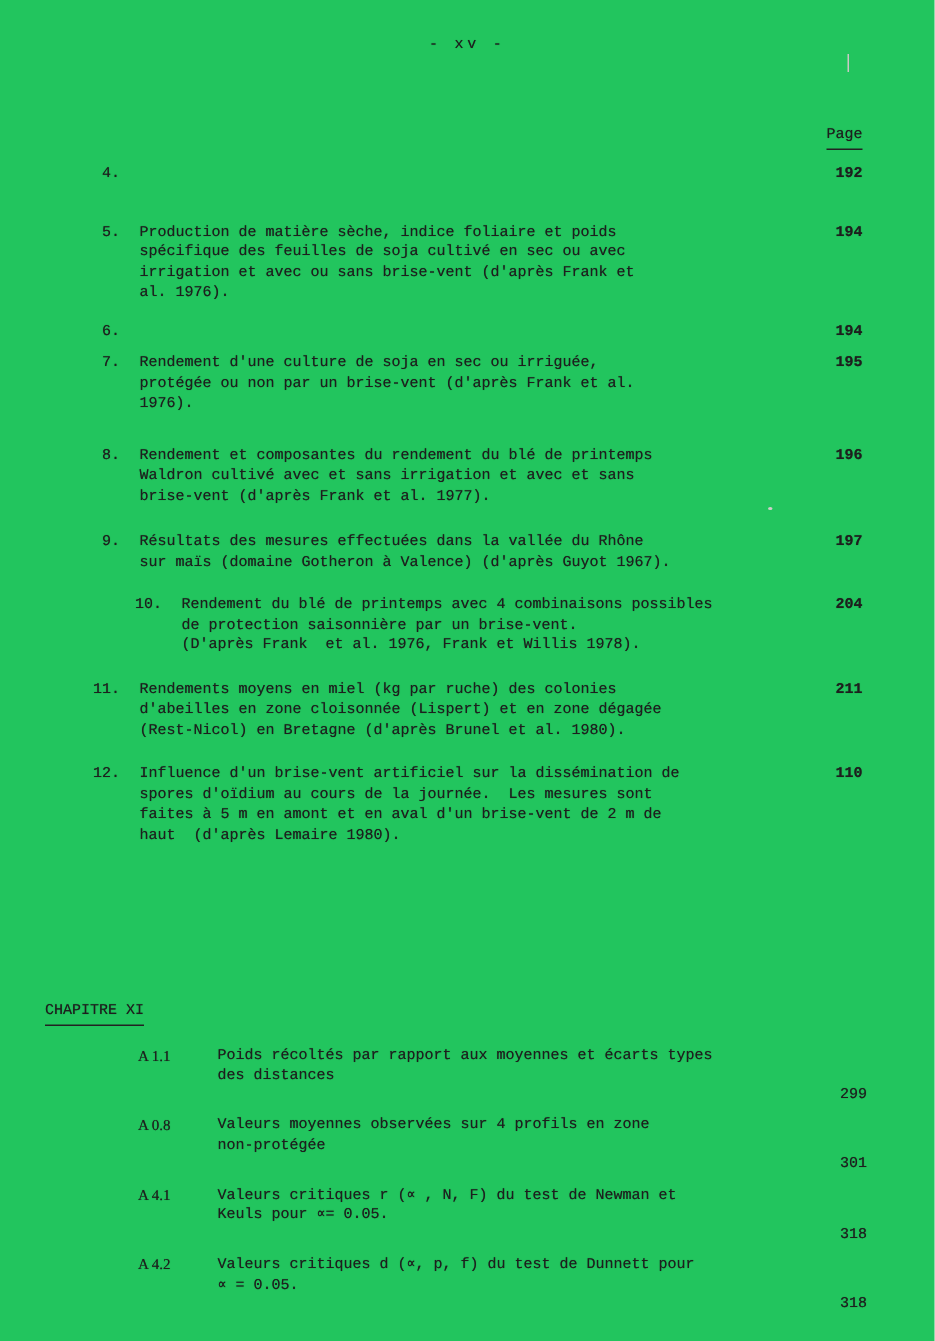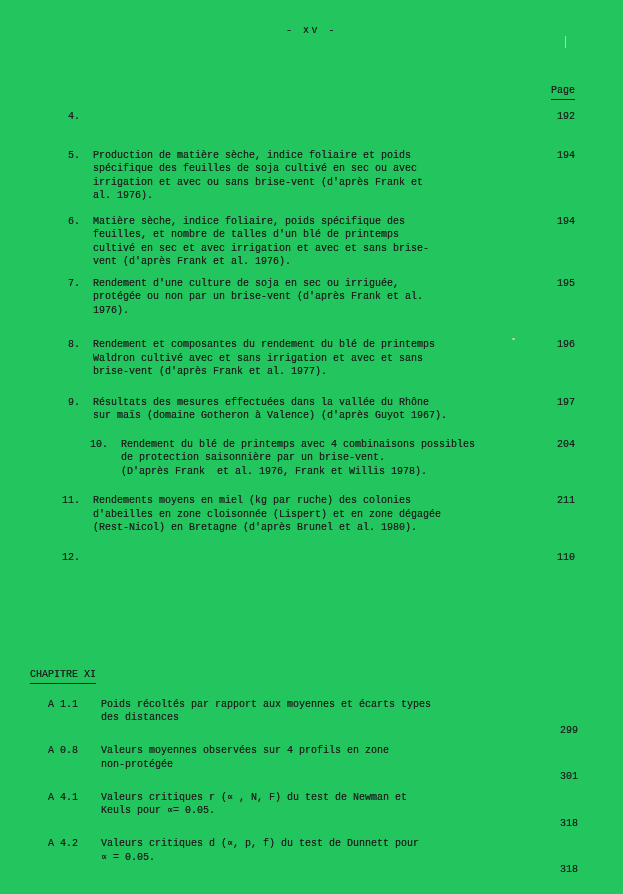--- a/index.html
+++ b/index.html
@@ -35,21 +35,21 @@
     position:absolute; top:110px; left:0;
     width:623px;
   }
   .fig-row {
     display:flex;
     align-items:flex-start;
     padding-right:48px;
   }
   .fig-num  { width:80px; text-align:right; white-space:pre; flex:0 0 auto; }
   .fig-text { margin-left:13px; width:388px; white-space:pre; flex:0 0 auto; }
-  .fig-page { margin-left:auto; text-align:center; white-space:pre; }
+  .fig-page { margin-left:auto; text-align:center; white-space:pre;font-weight:bold; }
   .fig-row:nth-child(1){margin-bottom:25px;}
   .fig-row:nth-child(2){margin-bottom:12px;}
   .fig-row:nth-child(3){margin-bottom:8px;}
   .fig-row:nth-child(4){margin-bottom:21px;}
   .fig-row:nth-child(5){margin-bottom:17px;}
   .fig-row:nth-child(6){margin-bottom:15px;}
   .fig-row:nth-child(7){margin-bottom:16px;padding-left:28px;}
   .fig-row:nth-child(8){margin-bottom:16px;}
 
   .chapter {
@@ -57,21 +57,21 @@
     width:623px;
   }
   .chapter-heading { margin-left:30px; }
   .annex { margin-top:14px; }
   .annex-row {
     display:flex;
     align-items:flex-start;
     padding-right:45px;
     margin-bottom:7px;
   }
-  .annex-num  { margin-left:48px; width:40px; white-space:pre; flex:0 0 auto; }
+  .annex-num  { margin-left:92px; width:40px; white-space:pre; flex:0 0 auto;font-family:Liberation Serif, serif; }
   .annex-text { margin-left:13px; width:380px; white-space:pre; flex:0 0 auto; }
   .annex-page { margin-left:auto; white-space:pre; padding-top:26px; }
 
   .scan-artifact-line {
     position:absolute; top:36px; left:565px;
     width:1px; height:12px; background:#c9c9c4;
   }
   .scan-artifact-dot {
     position:absolute; top:338px; left:512px;
     width:3px; height:2px; background:#cfcfca; border-radius:50%;
@@ -96,24 +96,20 @@
     <div class="fig-row">
       <span class="fig-num">5.</span>
       <span class="fig-text">Production de matière sèche, indice foliaire et poids
 spécifique des feuilles de soja cultivé en sec ou avec
 irrigation et avec ou sans brise-vent (d'après Frank et
 al. 1976).</span>
       <span class="fig-page">194</span>
     </div>
     <div class="fig-row">
       <span class="fig-num">6.</span>
-      <span class="fig-text">Matière sèche, indice foliaire, poids spécifique des
-feuilles, et nombre de talles d'un blé de printemps
-cultivé en sec et avec irrigation et avec et sans brise-
-vent (d'après Frank et al. 1976).</span>
       <span class="fig-page">194</span>
     </div>
     <div class="fig-row">
       <span class="fig-num">7.</span>
       <span class="fig-text">Rendement d'une culture de soja en sec ou irriguée,
 protégée ou non par un brise-vent (d'après Frank et al.
 1976).</span>
       <span class="fig-page">195</span>
     </div>
     <div class="fig-row">
@@ -138,20 +134,24 @@
     </div>
     <div class="fig-row">
       <span class="fig-num">11.</span>
       <span class="fig-text">Rendements moyens en miel (kg par ruche) des colonies
 d'abeilles en zone cloisonnée (Lispert) et en zone dégagée
 (Rest-Nicol) en Bretagne (d'après Brunel et al. 1980).</span>
       <span class="fig-page">211</span>
     </div>
     <div class="fig-row">
       <span class="fig-num">12.</span>
+      <span class="fig-text">Influence d'un brise-vent artificiel sur la dissémination de
+spores d'oïdium au cours de la journée.  Les mesures sont
+faites à 5 m en amont et en aval d'un brise-vent de 2 m de
+haut  (d'après Lemaire 1980).</span>
       <span class="fig-page">110</span>
     </div>
   </div>
 
   <div class="chapter">
     <div class="chapter-heading">
       <span class="underlined">CHAPITRE XI</span>
     </div>
     <div class="annex">
       <div class="annex-row">

